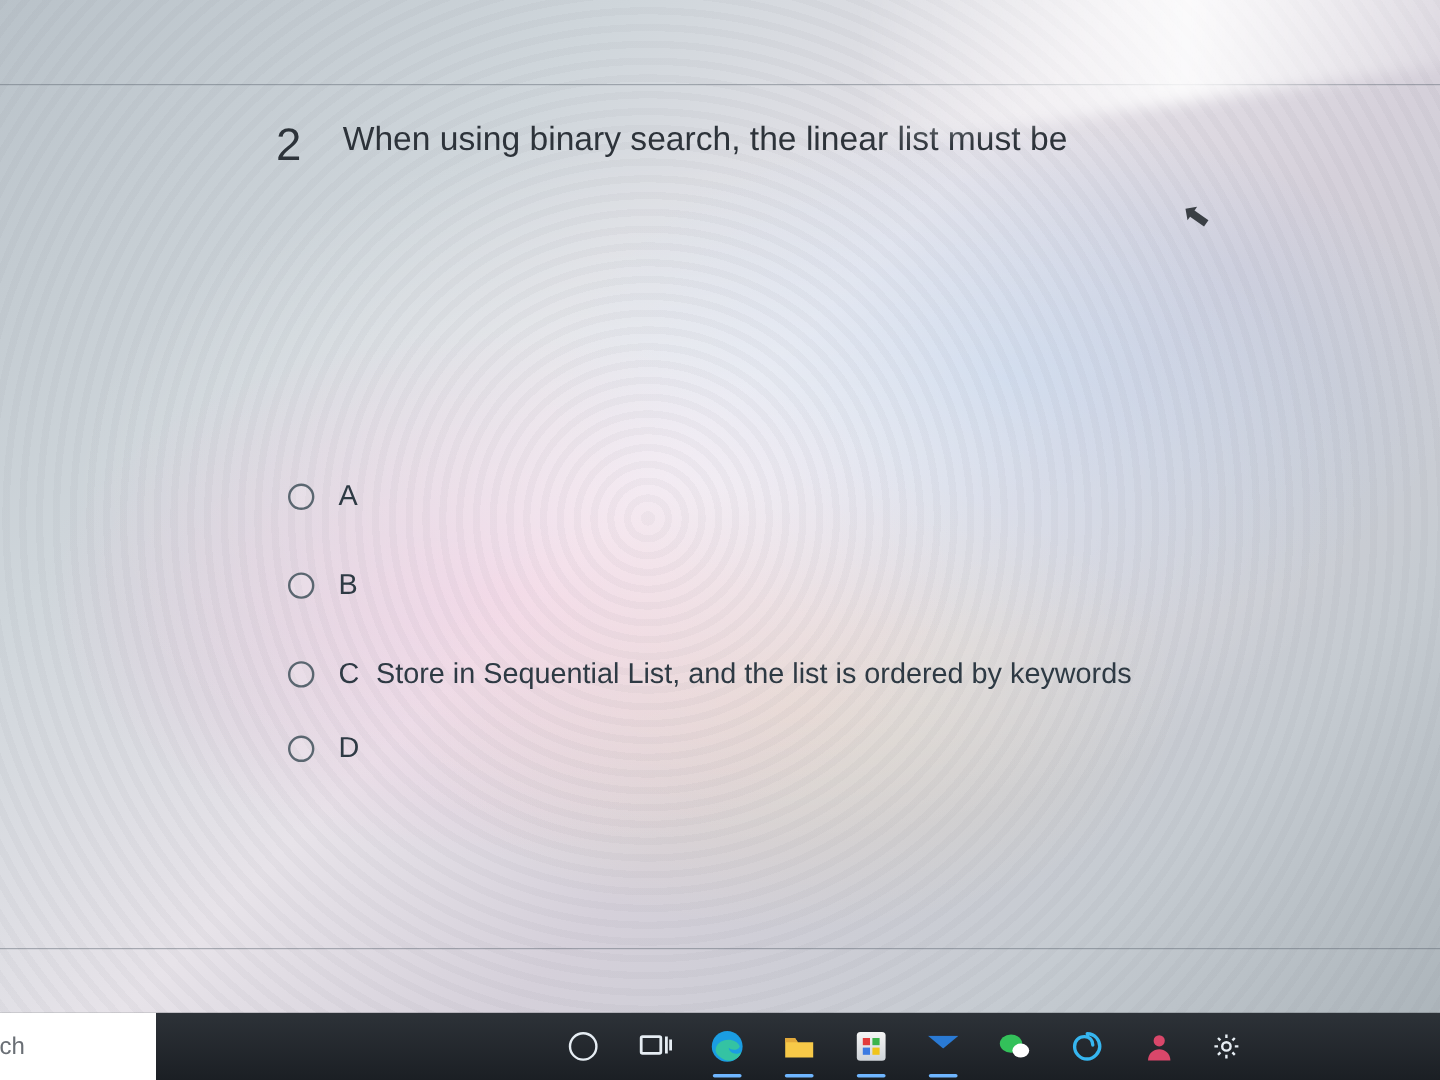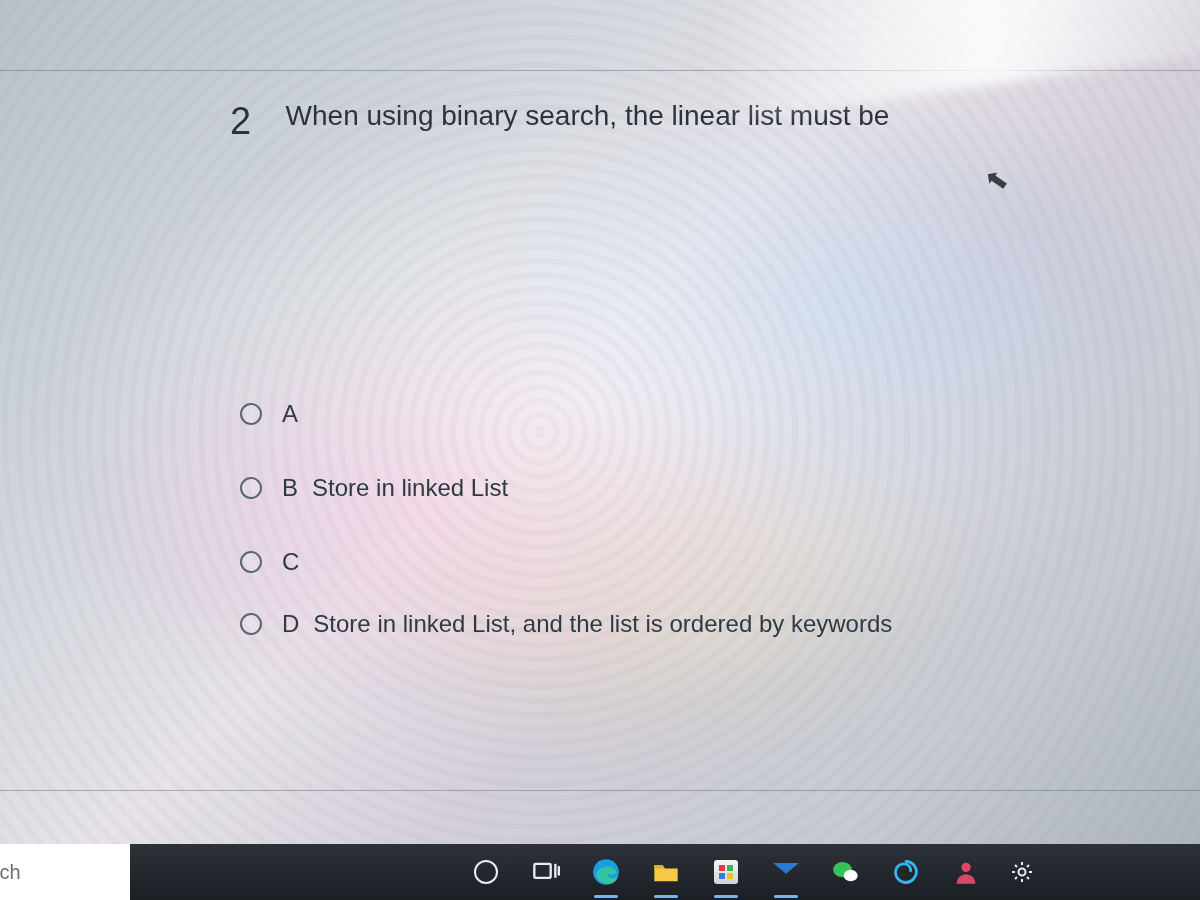--- a/index.html
+++ b/index.html
@@ -167,30 +167,29 @@
 <span class="cursor-arrow">⬉</span>
 
 <div class="options">
   <div class="option">
     <span class="radio"></span>
     <span class="letter">A</span>
   </div>
   <div class="option">
     <span class="radio"></span>
     <span class="letter">B</span>
-    <span>Store in linked List</span>
   </div>
   <div class="option tight">
     <span class="radio"></span>
     <span class="letter">C</span>
+    <span>Store in Sequential List, and the list is ordered by keywords</span>
   </div>
   <div class="option tight">
     <span class="radio"></span>
     <span class="letter">D</span>
-    <span>Store in linked List, and the list is ordered by keywords</span>
   </div>
 </div>
 
 <div class="divider bottom"></div>
 
 <div class="taskbar">
   <div class="search-box">
     <span>ere to search</span>
   </div>
   <div class="tb-icons">

